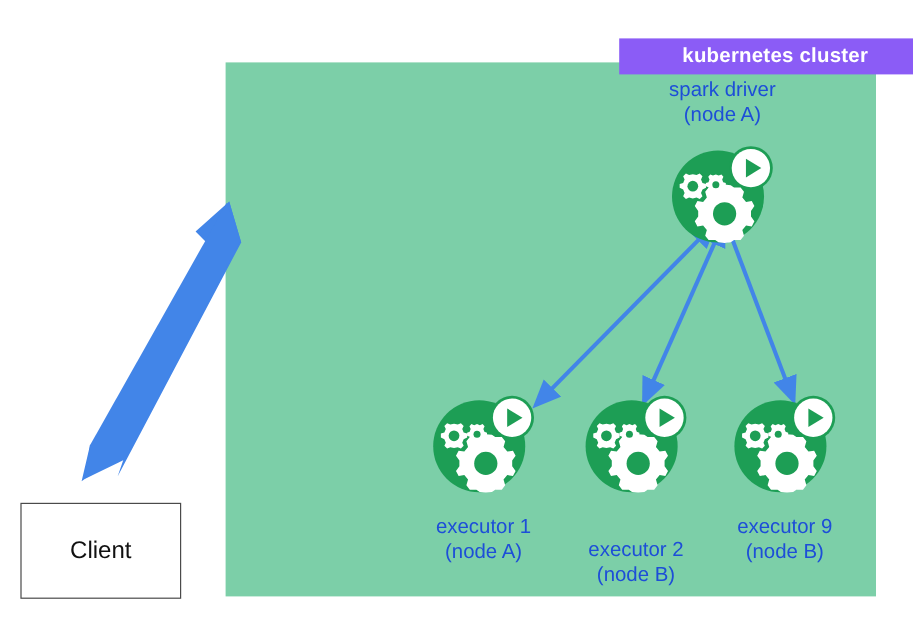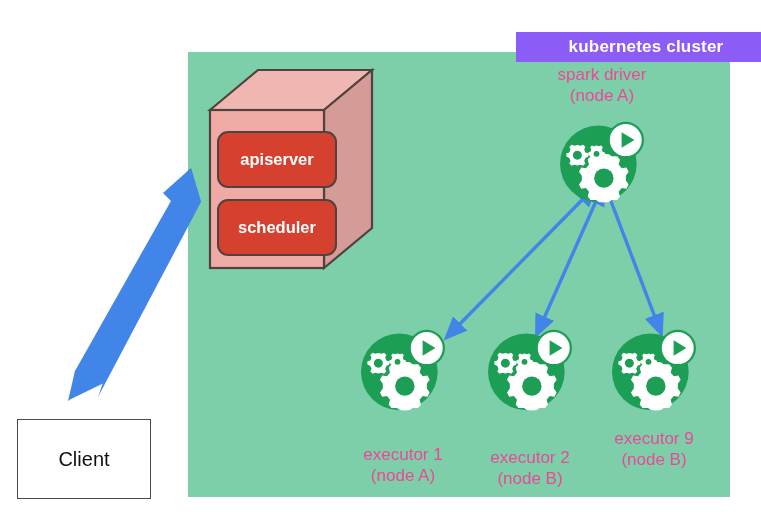--- a/index.html
+++ b/index.html
@@ -57,21 +57,21 @@
   .comp-apiserver { left: 17px; top: 69px;  width: 120px; height: 57px; }
   .comp-scheduler { left: 17px; top: 137px; width: 120px; height: 57px; }
 
   
   .pod { position: absolute; }
   .pod svg { display: block; }
 
   .pod-caption {
     position: absolute;
     text-align: center;
-    color: #ec4899;
+    color: #1d4ed8;
     font-size: 17px;
     line-height: 21px;
     white-space: pre;
   }
 
   
   .arrow-layer {
     position: absolute; left: 0; top: 0;
     width: 761px; height: 516px;
     pointer-events: none;
@@ -106,34 +106,20 @@
 </style>
 </head>
 <body>
 
 <div id="stage">
 
   <div class="cluster-rect"></div>
 
   <div class="cluster-badge">kubernetes cluster</div>
 
-  <div class="cube">
-    <svg width="172" height="215" viewBox="0 0 172 215">
-
-      <polygon points="10,48 58,8 172,8 124,48" fill="#f0b6b1" stroke="#4f4340" stroke-width="2.2"></polygon>
-
-      <polygon points="124,48 172,8 172,166 124,206" fill="#d49b97" stroke="#4f4340" stroke-width="2.2"></polygon>
-
-      <rect x="10" y="48" width="114" height="158" fill="#efaaa5" stroke="#4f4340" stroke-width="2.2"></rect>
-    </svg>
-
-    <div class="cube-comp comp-apiserver">apiserver</div>
-
-    <div class="cube-comp comp-scheduler">scheduler</div>
-  </div>
 
   <svg class="arrow-layer" width="761" height="516" viewBox="0 0 761 516">
     <defs>
       <marker id="ah" markerWidth="7" markerHeight="7" refX="5.6" refY="3" orient="auto" markerUnits="strokeWidth">
         <path d="M0,0 L7,3 L0,6 Z" fill="#4285e8"></path>
       </marker>
       <marker id="ah-start" markerWidth="7" markerHeight="7" refX="1.4" refY="3" orient="auto-start-reverse" markerUnits="strokeWidth">
         <path d="M0,0 L7,3 L0,6 Z" fill="#4285e8"></path>
       </marker>
     </defs>
@@ -184,21 +170,21 @@
         <circle cx="0" cy="-1.5" r="4.9" fill="#1d9e55"></circle>
       </g>
       <g transform="translate(44,36)">
         <path fill="#ffffff" d="M0,-8.2 L2.6,-7.2 L5.1,-8.2 L6.9,-6.1 L5.8,-3.7 L6.7,-1.2 L9.1,-0.3 L9.1,2.5 L6.7,3.4 L5.8,5.9 L6.9,8.2 L5.1,10.3 L2.6,9.3 L0,10.3 L-2.6,9.3 L-5.1,10.3 L-6.9,8.2 L-5.8,5.9 L-6.7,3.4 L-9.1,2.5 L-9.1,-0.3 L-6.7,-1.2 L-5.8,-3.7 L-6.9,-6.1 L-5.1,-8.2 L-2.6,-7.2 Z"></path>
         <circle cx="0" cy="1.1" r="3.2" fill="#1d9e55"></circle>
       </g>
       <circle cx="76" cy="22" r="17.5" fill="#ffffff"></circle>
       <path d="M71.5,13.5 L85.5,22 L71.5,30.5 Z" fill="#1d9e55"></path>
     </svg>
   </div>
-  <div class="pod-caption" style="left:331px; top:444px; width:144px;"><span>executor 1</span><br><span>(node A)</span></div>
+  <div class="pod-caption" style="left:331px; top:428px; width:144px;"><span>executor 1</span><br><span>(node A)</span></div>
 
   <div class="pod" style="left:484px; top:328px;">
     <svg width="92" height="84" viewBox="0 0 100 92">
       <circle cx="46" cy="48" r="42" fill="#1d9e55"></circle>
       <circle cx="76" cy="22" r="20" fill="#1d9e55"></circle>
       <g transform="translate(52,62)">
         <path fill="#ffffff" d="M0,-25 L5.6,-24.4 L8.6,-22.4 L14.6,-22.4 L17.7,-18.4 L16.2,-13.2 L19.6,-9.1 L24.8,-9.9 L27.2,-5.3 L24.1,-0.9 L24.1,4.2 L27.2,8.6 L24.8,13.2 L19.6,12.4 L16.2,16.5 L17.7,21.7 L14.6,25.7 L8.6,25.7 L5.6,27.7 L0,28.3 L-5.6,27.7 L-8.6,25.7 L-14.6,25.7 L-17.7,21.7 L-16.2,16.5 L-19.6,12.4 L-24.8,13.2 L-27.2,8.6 L-24.1,4.2 L-24.1,-0.9 L-27.2,-5.3 L-24.8,-9.9 L-19.6,-9.1 L-16.2,-13.2 L-17.7,-18.4 L-14.6,-22.4 L-8.6,-22.4 L-5.6,-24.4 Z"></path>
         <circle cx="0" cy="1.7" r="10.6" fill="#1d9e55"></circle>
       </g>
       <g transform="translate(23,40)">

